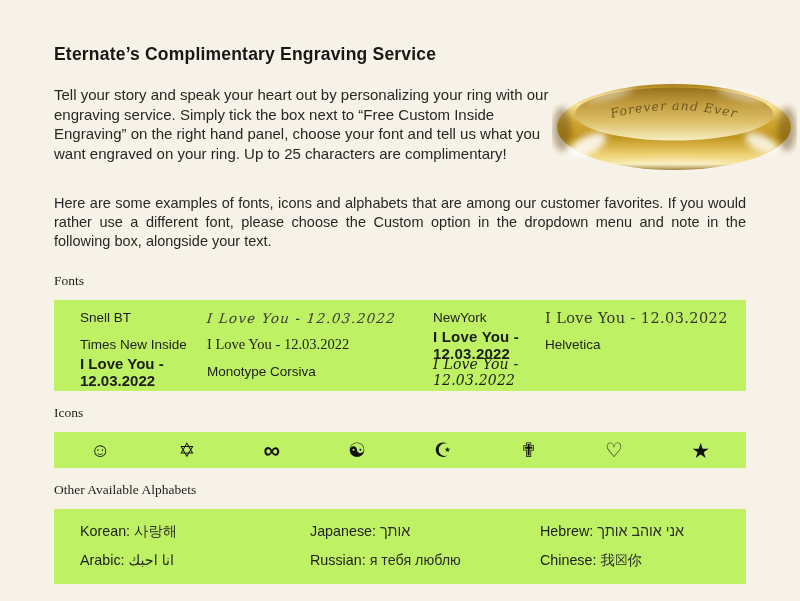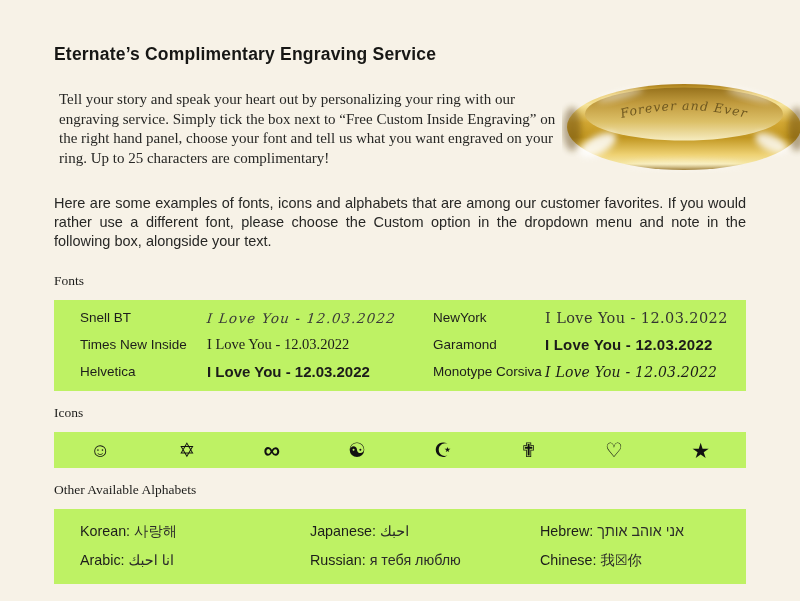--- a/index.html
+++ b/index.html
@@ -11,21 +11,21 @@
     overflow:hidden;
   }
   .content{padding:44px 54px 0;}
   .page-title{
     font-size:17.5px;font-weight:bold;letter-spacing:.2px;
     margin:0 0 20px;color:#171715;
   }
   .intro-row{display:flex;align-items:flex-start;margin-right:-50px;}
   .intro-text{
     width:498px;font-size:15px;line-height:19.5px;color:#272725;
-    margin:5px;flex-shrink:0;font-family:Liberation Serif, serif;
+    margin:0;flex-shrink:0;
   }
   .ring-wrap{width:245px;flex-shrink:0;margin:-12px 0 0 0;}
   .examples-note{
     margin:17px 0 0;font-size:14.5px;line-height:19px;
     text-align:justify;color:#272725;
   }
   .section-label{font-size:13.5px;margin:14px 0 11px;color:#1d1d1b;font-family:Liberation Serif, serif;}
   .section-label.first{margin-top:22px;}
   .panel{background:#bef264;}
   
@@ -115,21 +115,20 @@
 
   <div class="section-label first">Fonts</div>
 
   <div class="panel fonts-box">
     <div class="f-name">Snell BT</div>
     <div class="f-sample f-snell">I Love You - 12.03.2022</div>
     <div class="f-name">NewYork</div>
     <div class="f-sample f-newyork">I Love You - 12.03.2022</div>
     <div class="f-name">Times New Inside</div>
     <div class="f-sample f-times">I Love You - 12.03.2022</div>
-    <div class="f-name">Garamond</div>
     <div class="f-sample f-garamond">I Love You - 12.03.2022</div>
     <div class="f-name">Helvetica</div>
     <div class="f-sample f-helvetica">I Love You - 12.03.2022</div>
     <div class="f-name">Monotype Corsiva</div>
     <div class="f-sample f-corsiva">I Love You - 12.03.2022</div>
   </div>
 
   <div class="section-label">Icons</div>
 
   <div class="panel icons-box">
@@ -143,21 +142,21 @@
     <span class="ic ic-star">★</span>
   </div>
 
   <div class="section-label">Other Available Alphabets</div>
 
   <div class="panel alpha-box">
     <div class="alpha-cell">
       <span class="alpha-label">Korean:</span><span class="alpha-text">사랑해</span>
     </div>
     <div class="alpha-cell">
-      <span class="alpha-label">Japanese:</span><span class="alpha-text">احبك</span>
+      <span class="alpha-label">Japanese:</span><span class="alpha-text">אותך</span>
     </div>
     <div class="alpha-cell">
       <span class="alpha-label">Hebrew:</span><span class="alpha-text">אני אוהב אותך</span>
     </div>
     <div class="alpha-cell">
       <span class="alpha-label">Arabic:</span><span class="alpha-text">انا احبك</span>
     </div>
     <div class="alpha-cell">
       <span class="alpha-label">Russian:</span><span class="alpha-text">я тебя люблю</span>
     </div>

